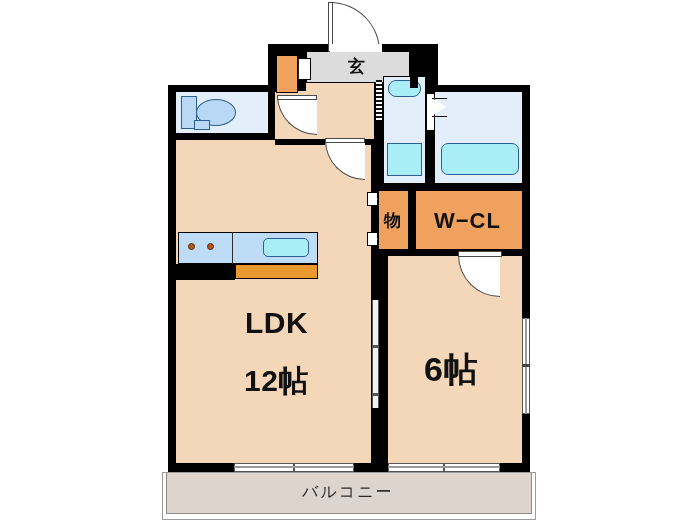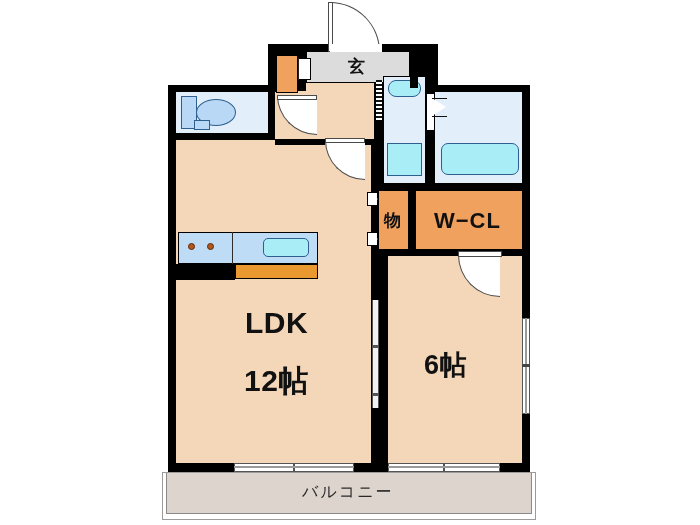--- a/index.html
+++ b/index.html
@@ -45,21 +45,21 @@
     position: absolute;
     color: #111111;
     font-weight: bold;
     line-height: 1;
     white-space: nowrap;
     letter-spacing: 0.5px;
   }
   .lbl-ldk    { font-size: 30px; }
   .lbl-ldk2   { font-size: 30px; }
   .lbl-yo     { font-size: 27px; }
-  .lbl-yo2    { font-size: 27px; text-align: center; }
+  .lbl-yo2    { font-size: 34px; text-align: center; }
   .lbl-wcl    { font-size: 22px; letter-spacing: 1px; }
   .lbl-mono   { font-size: 17px; }
   .lbl-gen    { font-size: 17px; }
   .lbl-balc   { font-size: 16px; letter-spacing: 2px; font-weight: normal; color: #2a2a2a; }
 
   
   .win-outer { background: #ffffff; border: 1px solid #555; box-sizing: border-box; }
   .win-bar   { background: #9a9a9a; }
 
   

